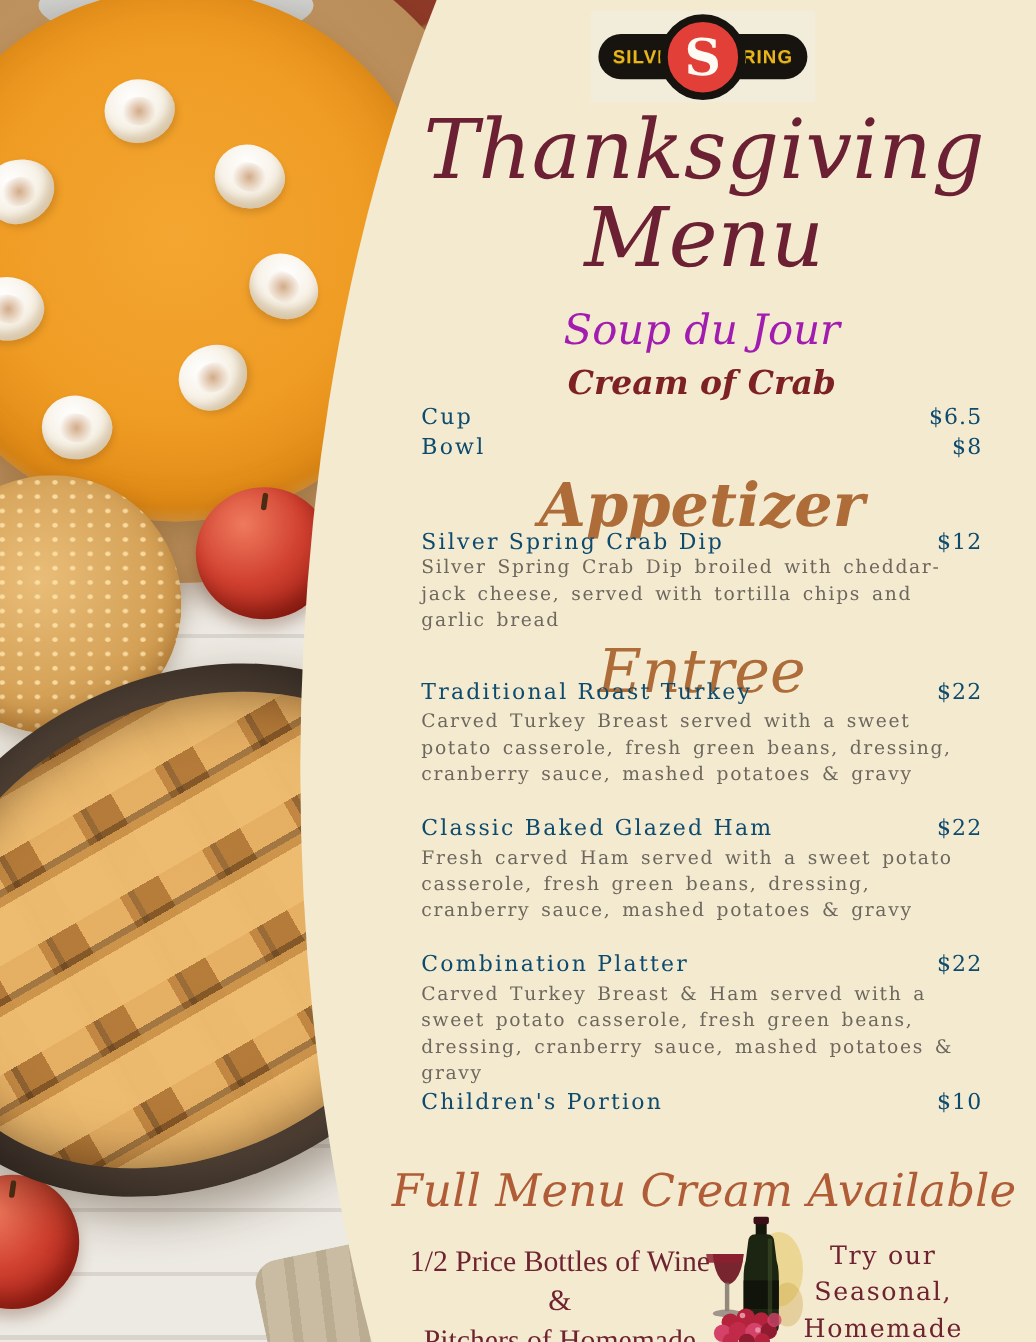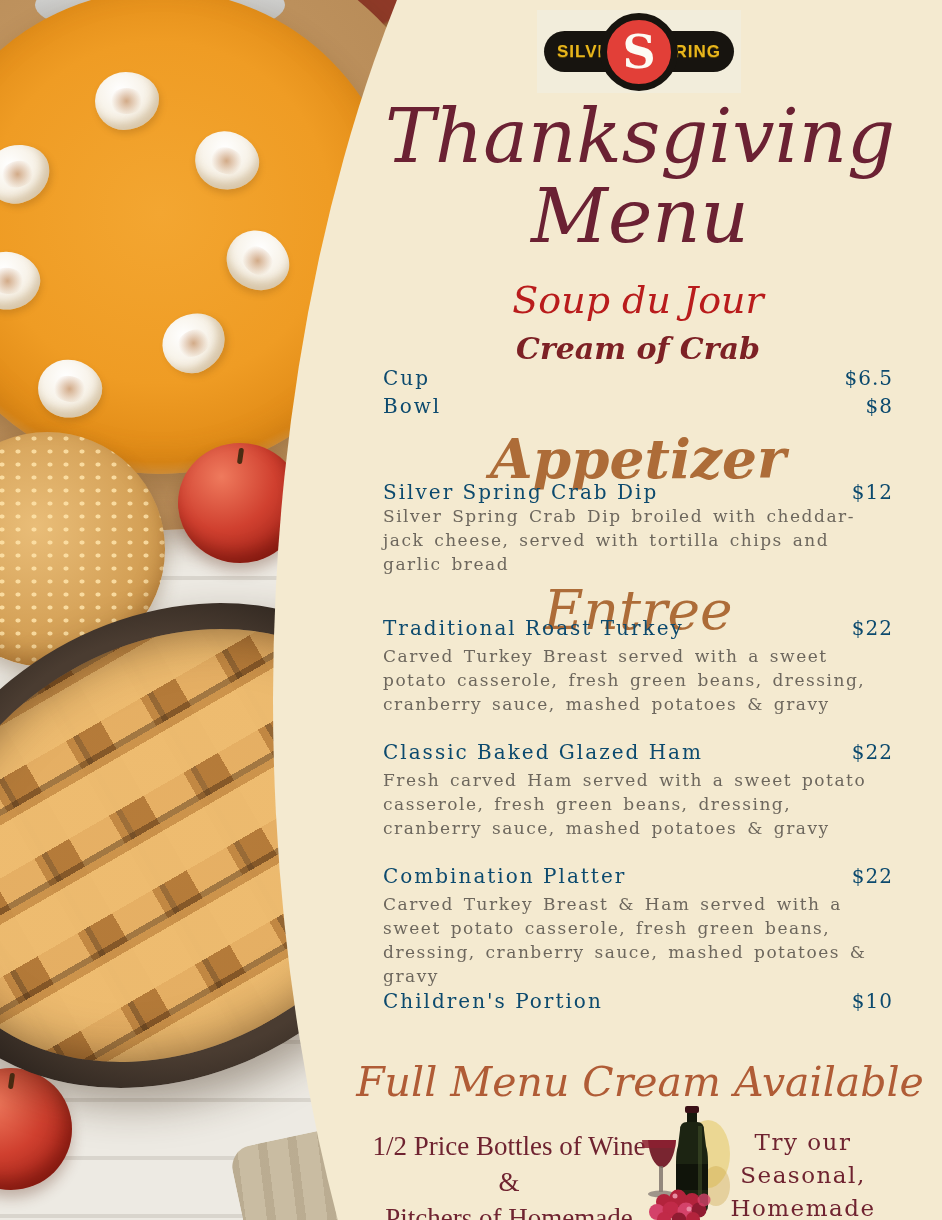--- a/index.html
+++ b/index.html
@@ -92,21 +92,21 @@
     width:78px; height:78px; background:#e23f38; border:7px solid #17140f; border-radius:50%;
     display:flex; align-items:center; justify-content:center; }
   .logo-badge span { color:#fdfbf4; font-family:"DejaVu Serif", serif; font-weight:bold;
     font-size:46px; line-height:1; }
 
   
   .page-title { position:absolute; left:300px; top:96px; width:680px; text-align:center;
     font-style:italic; font-size:75px; line-height:80px; color:#6b2133; }
   .menu-col { position:absolute; left:383px; top:0; width:510px; height:100%; }
   .script-head { position:absolute; width:100%; text-align:center; font-style:italic; color:#ad6c38; }
-  .head-soup { top:278px; font-size:38px; color:#b91c1c; }
+  .head-soup { top:278px; font-size:38px; color:#a21caf; }
   .head-app  { top:426px; font-size:55px;font-weight:bold; }
   .head-ent  { top:578px; font-size:55px; }
   .sub-head { position:absolute; top:331px; width:100%; text-align:center;
     font-style:italic; font-weight:bold; font-size:30px; color:#7d2125; }
   .item-row { position:absolute; width:100%; display:flex; justify-content:space-between;
     font-size:20px; letter-spacing:2px; color:#0c4a6e; }
   .item-row .price { letter-spacing:1px; }
   .desc { position:absolute; width:502px; font-size:17px; line-height:24px;
     letter-spacing:1.5px; word-spacing:3px; color:#6d675d; }
   .full-menu { position:absolute; left:340px; top:1058px; width:600px; text-align:center;

